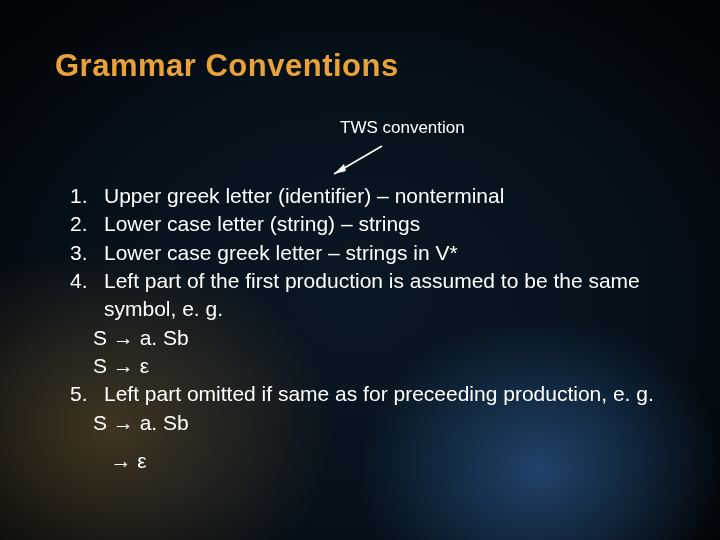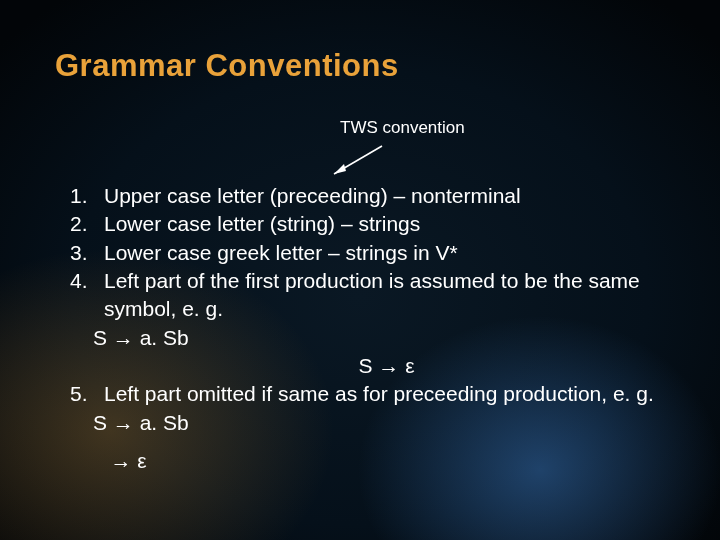--- a/index.html
+++ b/index.html
@@ -79,39 +79,39 @@
   <div class="subtitle">TWS convention</div>
 
   <svg class="arrow" viewBox="0 0 80 40">
     <line x1="58" y1="6" x2="10" y2="34" stroke="#ffffff" stroke-width="1.6"></line>
     <polygon points="10,34 20,24 22,31" fill="#ffffff"></polygon>
   </svg>
 
   <div class="list">
       <div class="row">
         <div class="num">1.</div>
-        <div class="txt">Upper case letter (preceeding) – nonterminal</div>
+        <div class="txt">Upper greek letter (identifier) – nonterminal</div>
       </div>
       <div class="row">
         <div class="num">2.</div>
         <div class="txt">Lower case letter (string) – strings</div>
       </div>
       <div class="row">
         <div class="num">3.</div>
         <div class="txt">Lower case greek letter – strings in V*</div>
       </div>
       <div class="row">
         <div class="num">4.</div>
         <div class="txt">Left part of the first production is assumed to be the same symbol, e. g.</div>
       </div>
       <div class="row">
         <div class="txt sub" style="white-space: pre;">S → a. Sb</div>
       </div>
       <div class="row">
-        <div class="txt sub" style="white-space: pre; text-align: center;">S → ε</div>
+        <div class="txt sub" style="white-space: pre;">S → ε</div>
       </div>
       <div class="row">
         <div class="num">5.</div>
         <div class="txt">Left part omitted if same as for preceeding production, e. g.</div>
       </div>
       <div class="row">
         <div class="txt sub" style="white-space: pre;">S → a. Sb</div>
       </div>
       <div class="row" style="margin-top: 10px;">
         <div class="txt sub" style="white-space: pre;">   → ε</div>

